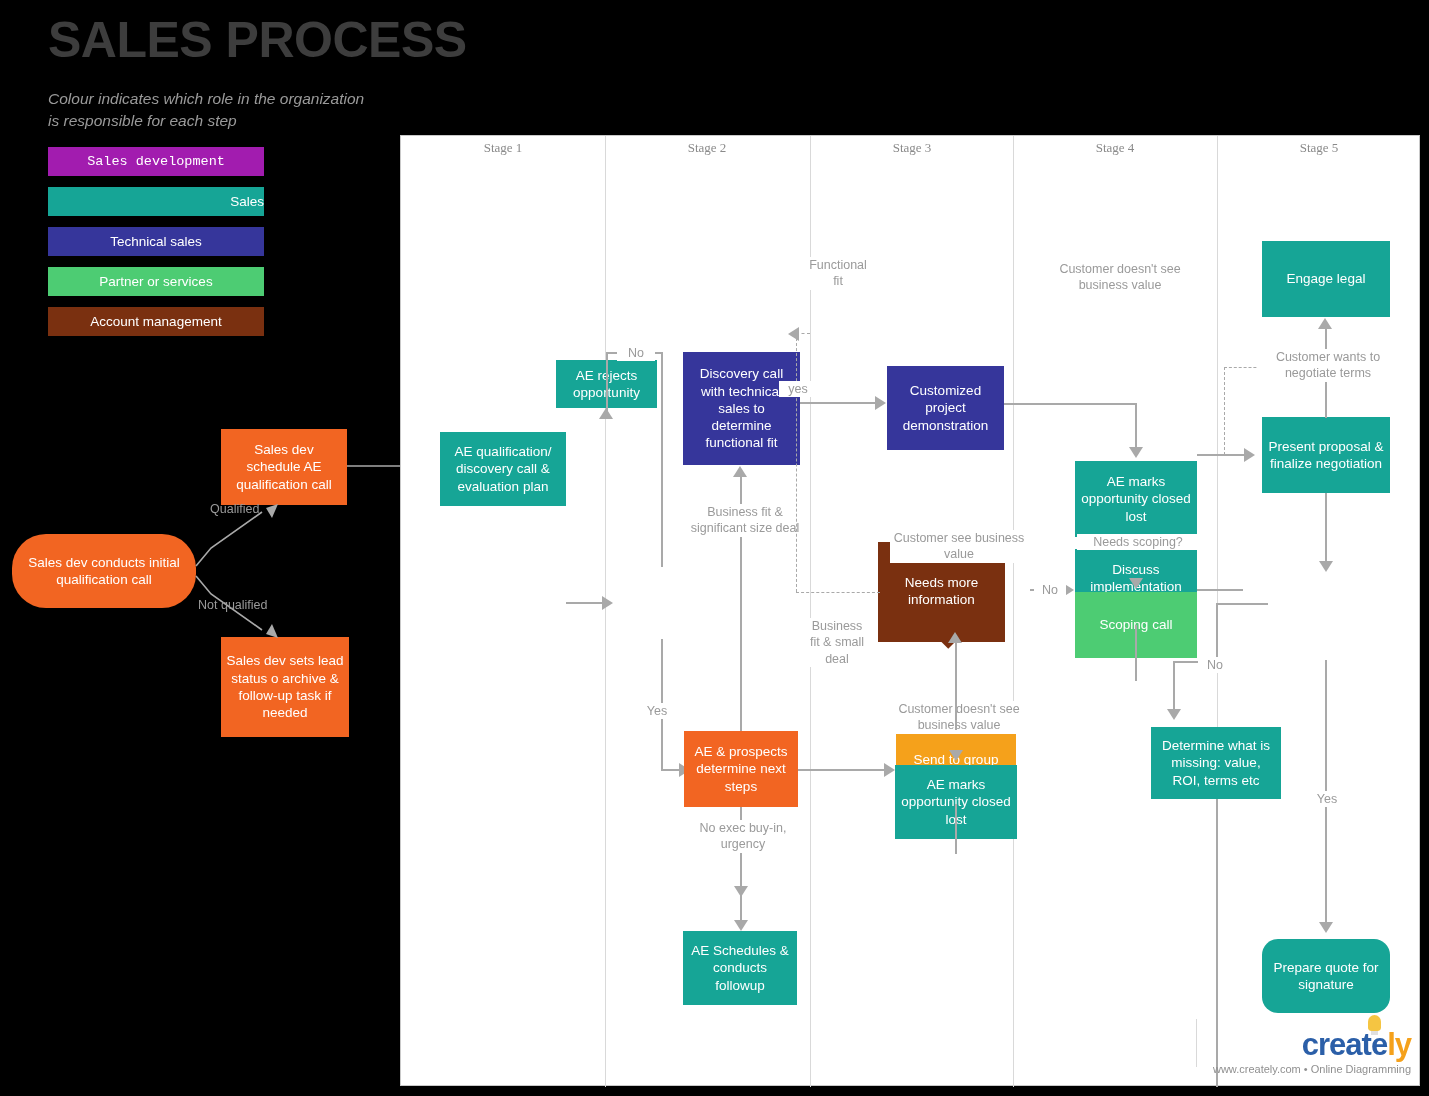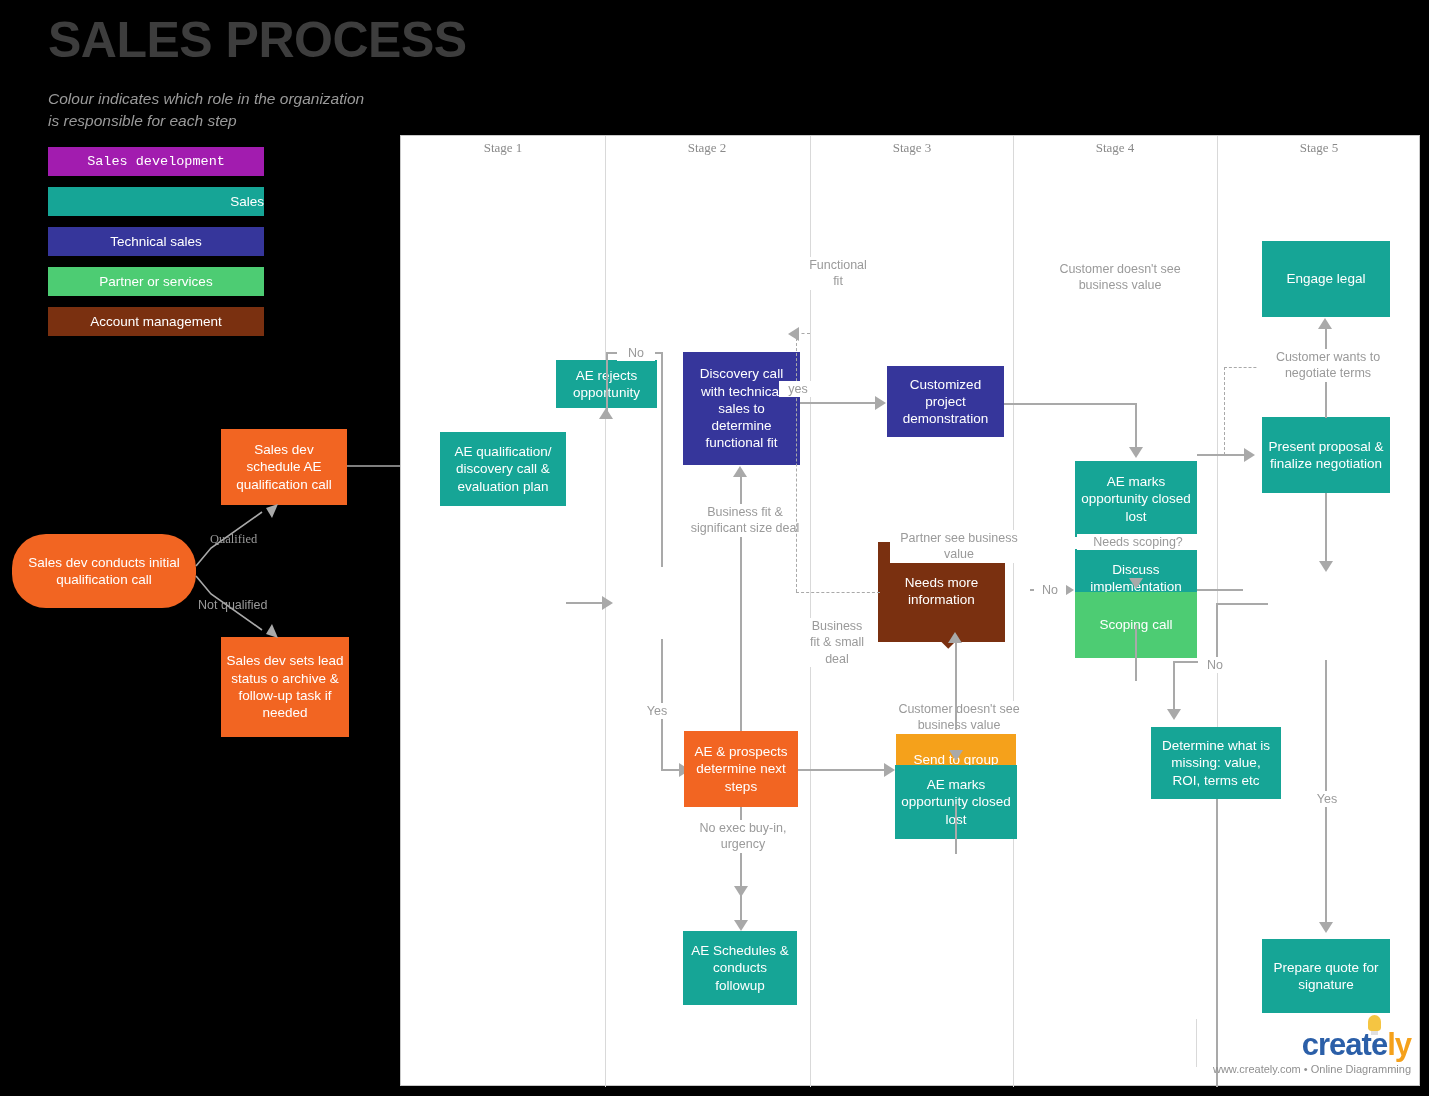--- a/index.html
+++ b/index.html
@@ -111,21 +111,21 @@
 
   <svg style="position:absolute;left:0;top:0;width:400px;height:760px;overflow:visible;">
     <path d="M196 566 L211 548 L262 512" stroke="#a9a9a9" stroke-width="1.6" fill="none"></path>
     <path d="M196 576 L211 594 L262 630" stroke="#a9a9a9" stroke-width="1.6" fill="none"></path>
     <polygon points="266,508 278,504 272,518" fill="#a9a9a9"></polygon>
     <polygon points="266,634 278,638 272,624" fill="#a9a9a9"></polygon>
     <line x1="347" y1="466" x2="412" y2="466" stroke="#a9a9a9" stroke-width="1.6"></line>
   </svg>
   <div class="arrow right" style="left:410px;top:460px;"></div>
 
-  <div class="blabel" style="left:210px;top:531px;font-family:Liberation Serif, serif;">Qualified</div>
+  <div class="blabel" style="left:210px;top:501px;">Qualified</div>
   <div class="blabel" style="left:198px;top:597px;">Not qualified</div>
 
   <div id="canvas">
 
     <div class="lane-div" style="left:204px;"></div>
     <div class="lane-div" style="left:409px;"></div>
     <div class="lane-div" style="left:612px;"></div>
     <div class="lane-div" style="left:816px;"></div>
 
     <div class="stage-label" style="left:0px;">Stage 1</div>
@@ -179,21 +179,21 @@
     <div class="elabel" style="left:284px;top:684px;width:112px;">No exec buy-in, urgency</div>
 
     <div class="edge-v" style="left:339px;top:848px;height:-0px;"></div>
     <div class="edge-v" style="left:339px;top:730px;height:60px;"></div>
     <div class="arrow down" style="left:333px;top:784px;"></div>
 
     <div class="edge-v" style="left:339px;top:340px;height:255px;"></div>
     <div class="arrow up" style="left:332px;top:330px;"></div>
     <div class="elabel" style="left:281px;top:368px;width:122px;">Business fit &amp; significant size deal</div>
 
-    <div class="node" style="left:486px;top:230px;width:117px;height:71px;background:#36369B;">
+    <div class="node" style="left:486px;top:230px;width:117px;height:84px;background:#36369B;">
       <span>Customized project demonstration</span>
     </div>
 
     <div class="node" style="left:495px;top:597px;width:120px;height:71px;background:#F5A11B;">
       <span>Send to group demonstration</span>
     </div>
 
     <div class="diamond" style="left:477px;top:406px;width:127px;height:100px;background:#7A3010;">
       <span>Needs more information</span>
     </div>
@@ -224,21 +224,21 @@
     <div class="edge-h" style="left:397px;top:633px;width:88px;"></div>
     <div class="arrow right" style="left:483px;top:627px;"></div>
     <div class="elabel" style="left:404px;top:482px;width:60px;">Business fit &amp; small deal</div>
 
     <div class="edge-v" style="left:554px;top:668px;height:50px;"></div>
     <div class="arrow down" style="left:548px;top:614px;"></div>
     <div class="elabel" style="left:489px;top:565px;width:134px;">Customer doesn't see business value</div>
 
     <div class="edge-v" style="left:554px;top:506px;height:88px;"></div>
     <div class="arrow up" style="left:547px;top:496px;"></div>
-    <div class="elabel" style="left:489px;top:394px;width:134px;">Partner see business value</div>
+    <div class="elabel" style="left:489px;top:394px;width:134px;">Customer see business value</div>
 
     <div class="node" style="left:674px;top:325px;width:122px;height:76px;background:#16A596;">
       <span>AE marks opportunity closed lost</span>
     </div>
 
     <div class="node" style="left:674px;top:413px;width:122px;height:76px;background:#16A596;">
       <span>Discuss implementation approach &amp; lost</span>
     </div>
 
     <div class="node" style="left:674px;top:458px;width:122px;height:0;background:transparent;"></div>
@@ -266,21 +266,21 @@
 
     <div class="node" style="left:861px;top:281px;width:128px;height:76px;background:#16A596;">
       <span>Present proposal &amp; finalize negotiation</span>
     </div>
 
 
     <div class="node" style="left:750px;top:591px;width:130px;height:72px;background:#16A596;">
       <span>Determine what is missing: value, ROI, terms etc</span>
     </div>
 
-    <div class="node" style="left:861px;top:803px;width:128px;height:74px;background:#16A596;">
+    <div class="node" style="left:861px;top:803px;width:128px;height:74px;background:#16A596;border-radius:16px;">
       <span>Prepare quote for signature</span>
     </div>
 
     <div class="edge-h" style="left:796px;top:453px;width:46px;"></div>
     <div class="edge-h" style="left:796px;top:318px;width:0;"></div>
 
     <div class="edge-v" style="left:842px;top:318px;height:0;"></div>
     <div class="arrow right" style="left:843px;top:312px;"></div>
     <div class="edge-h" style="left:796px;top:318px;width:48px;"></div>
 

